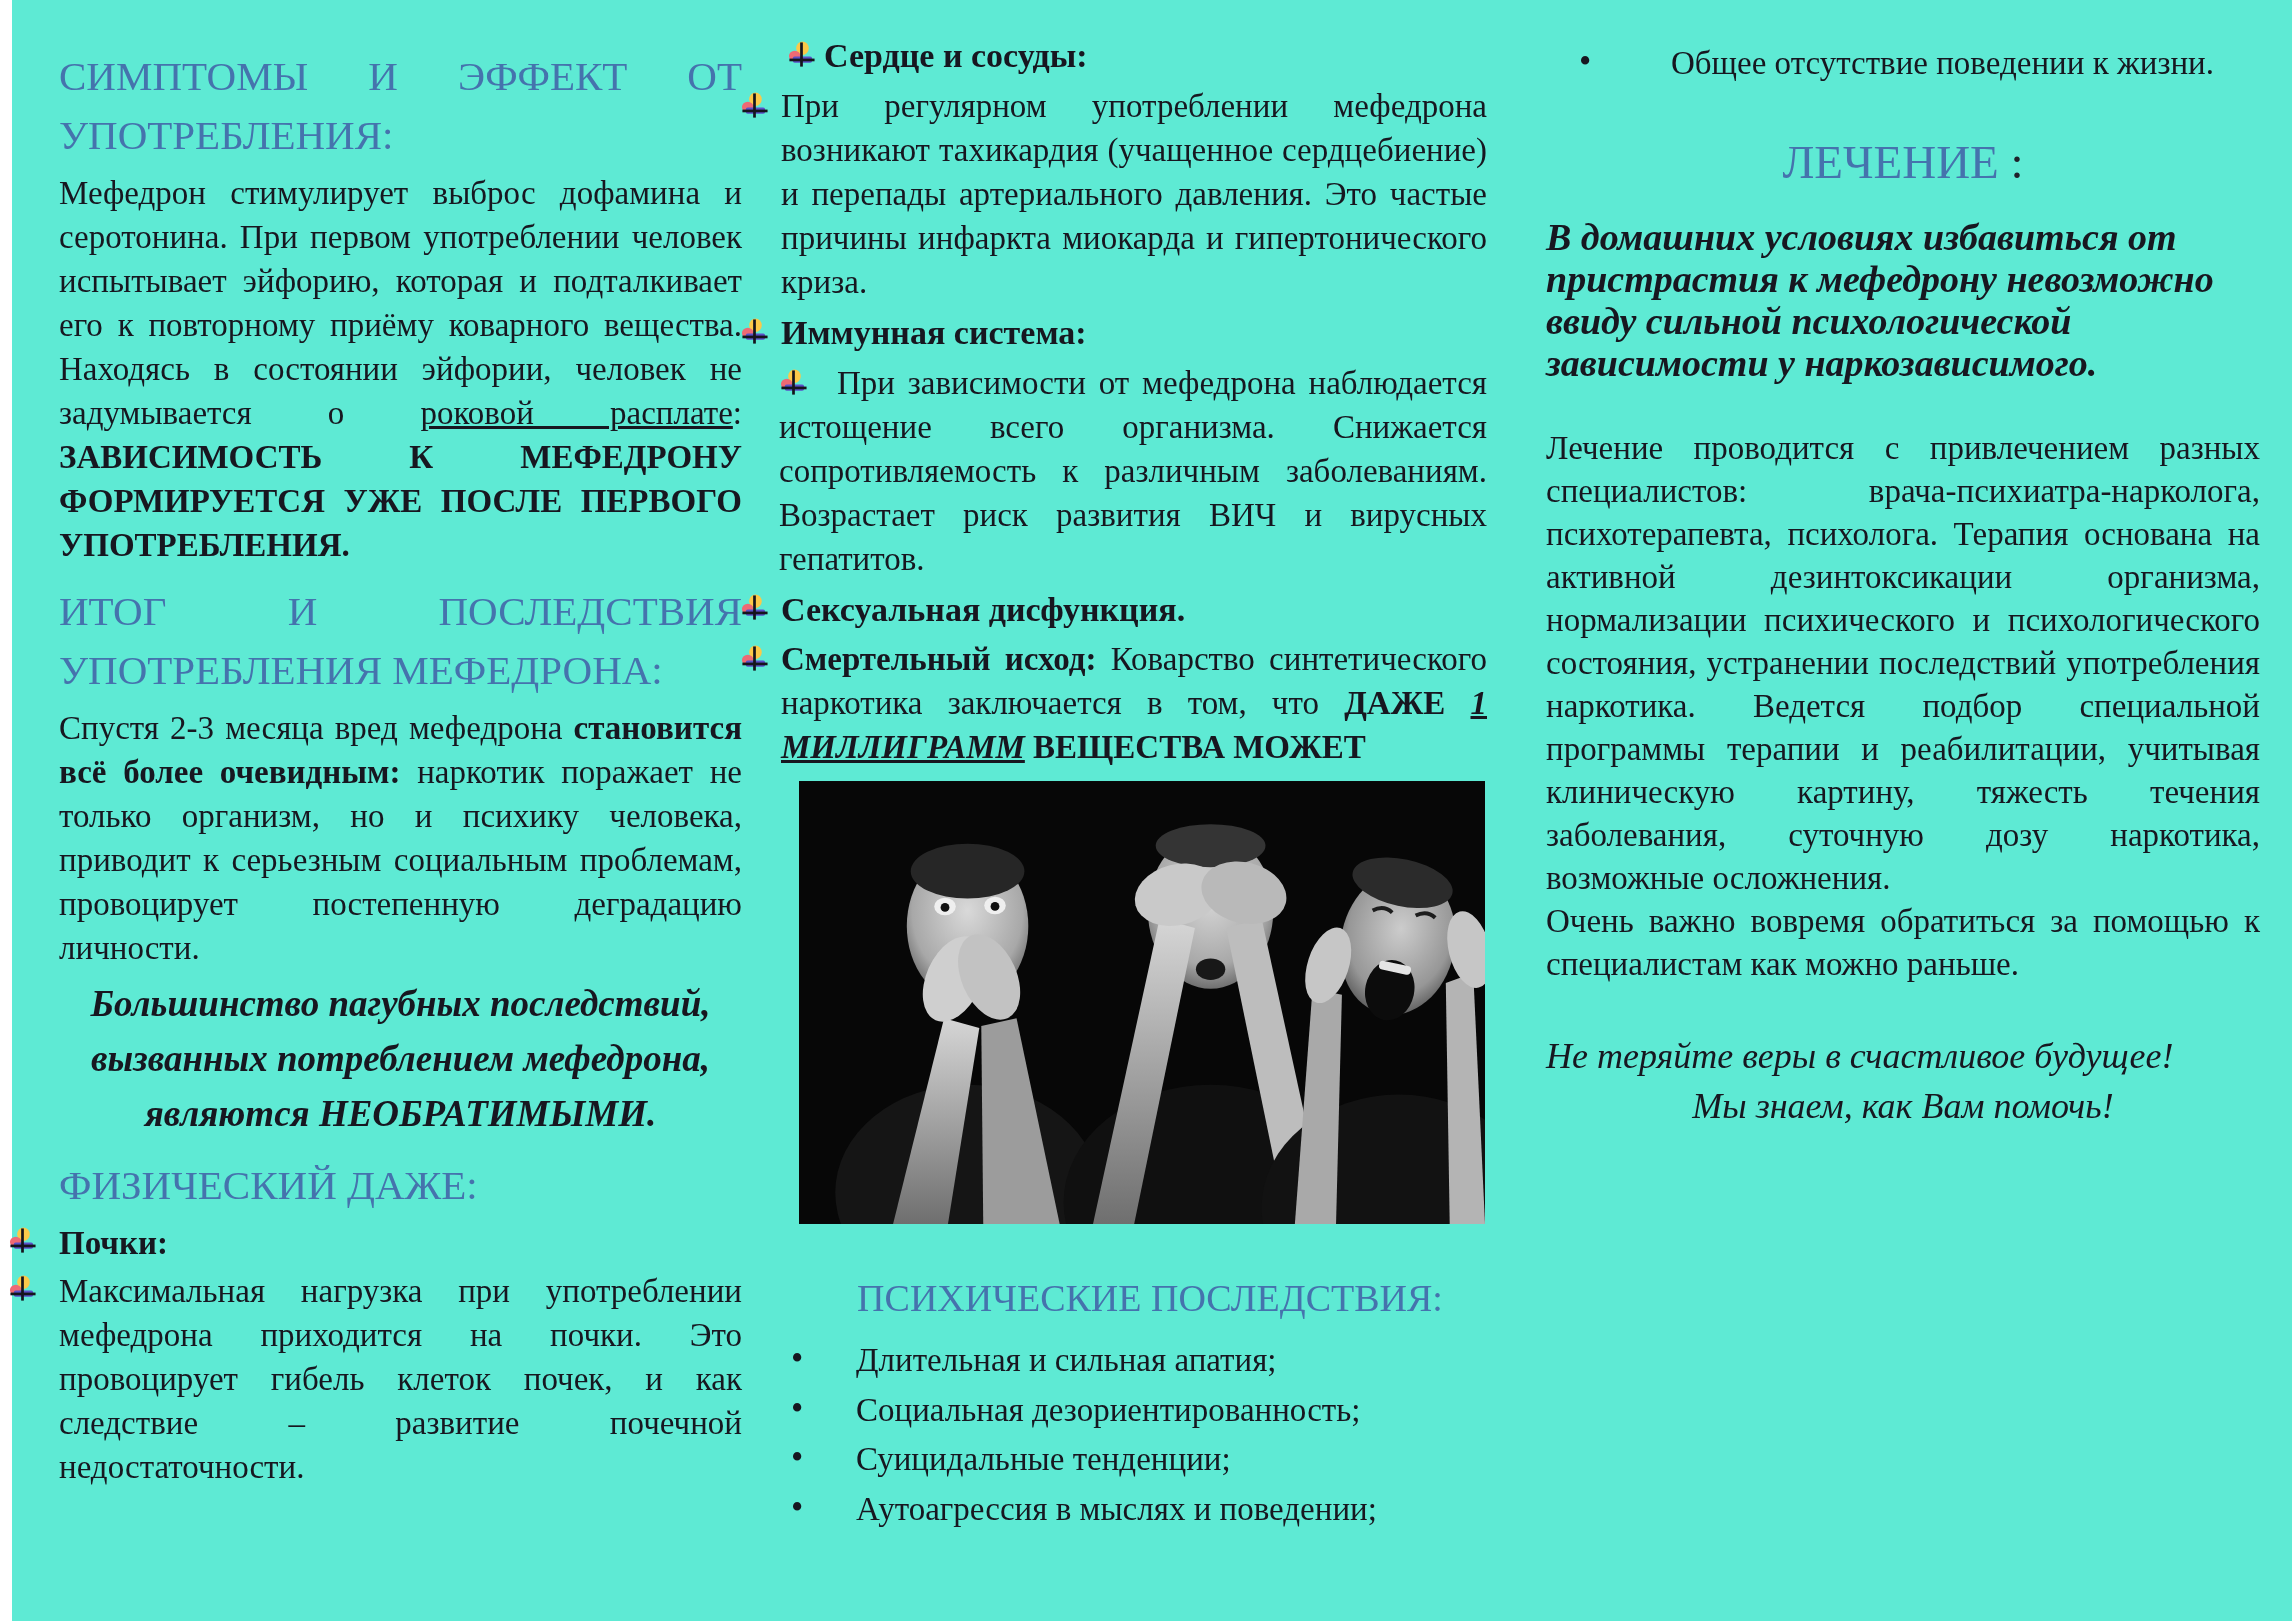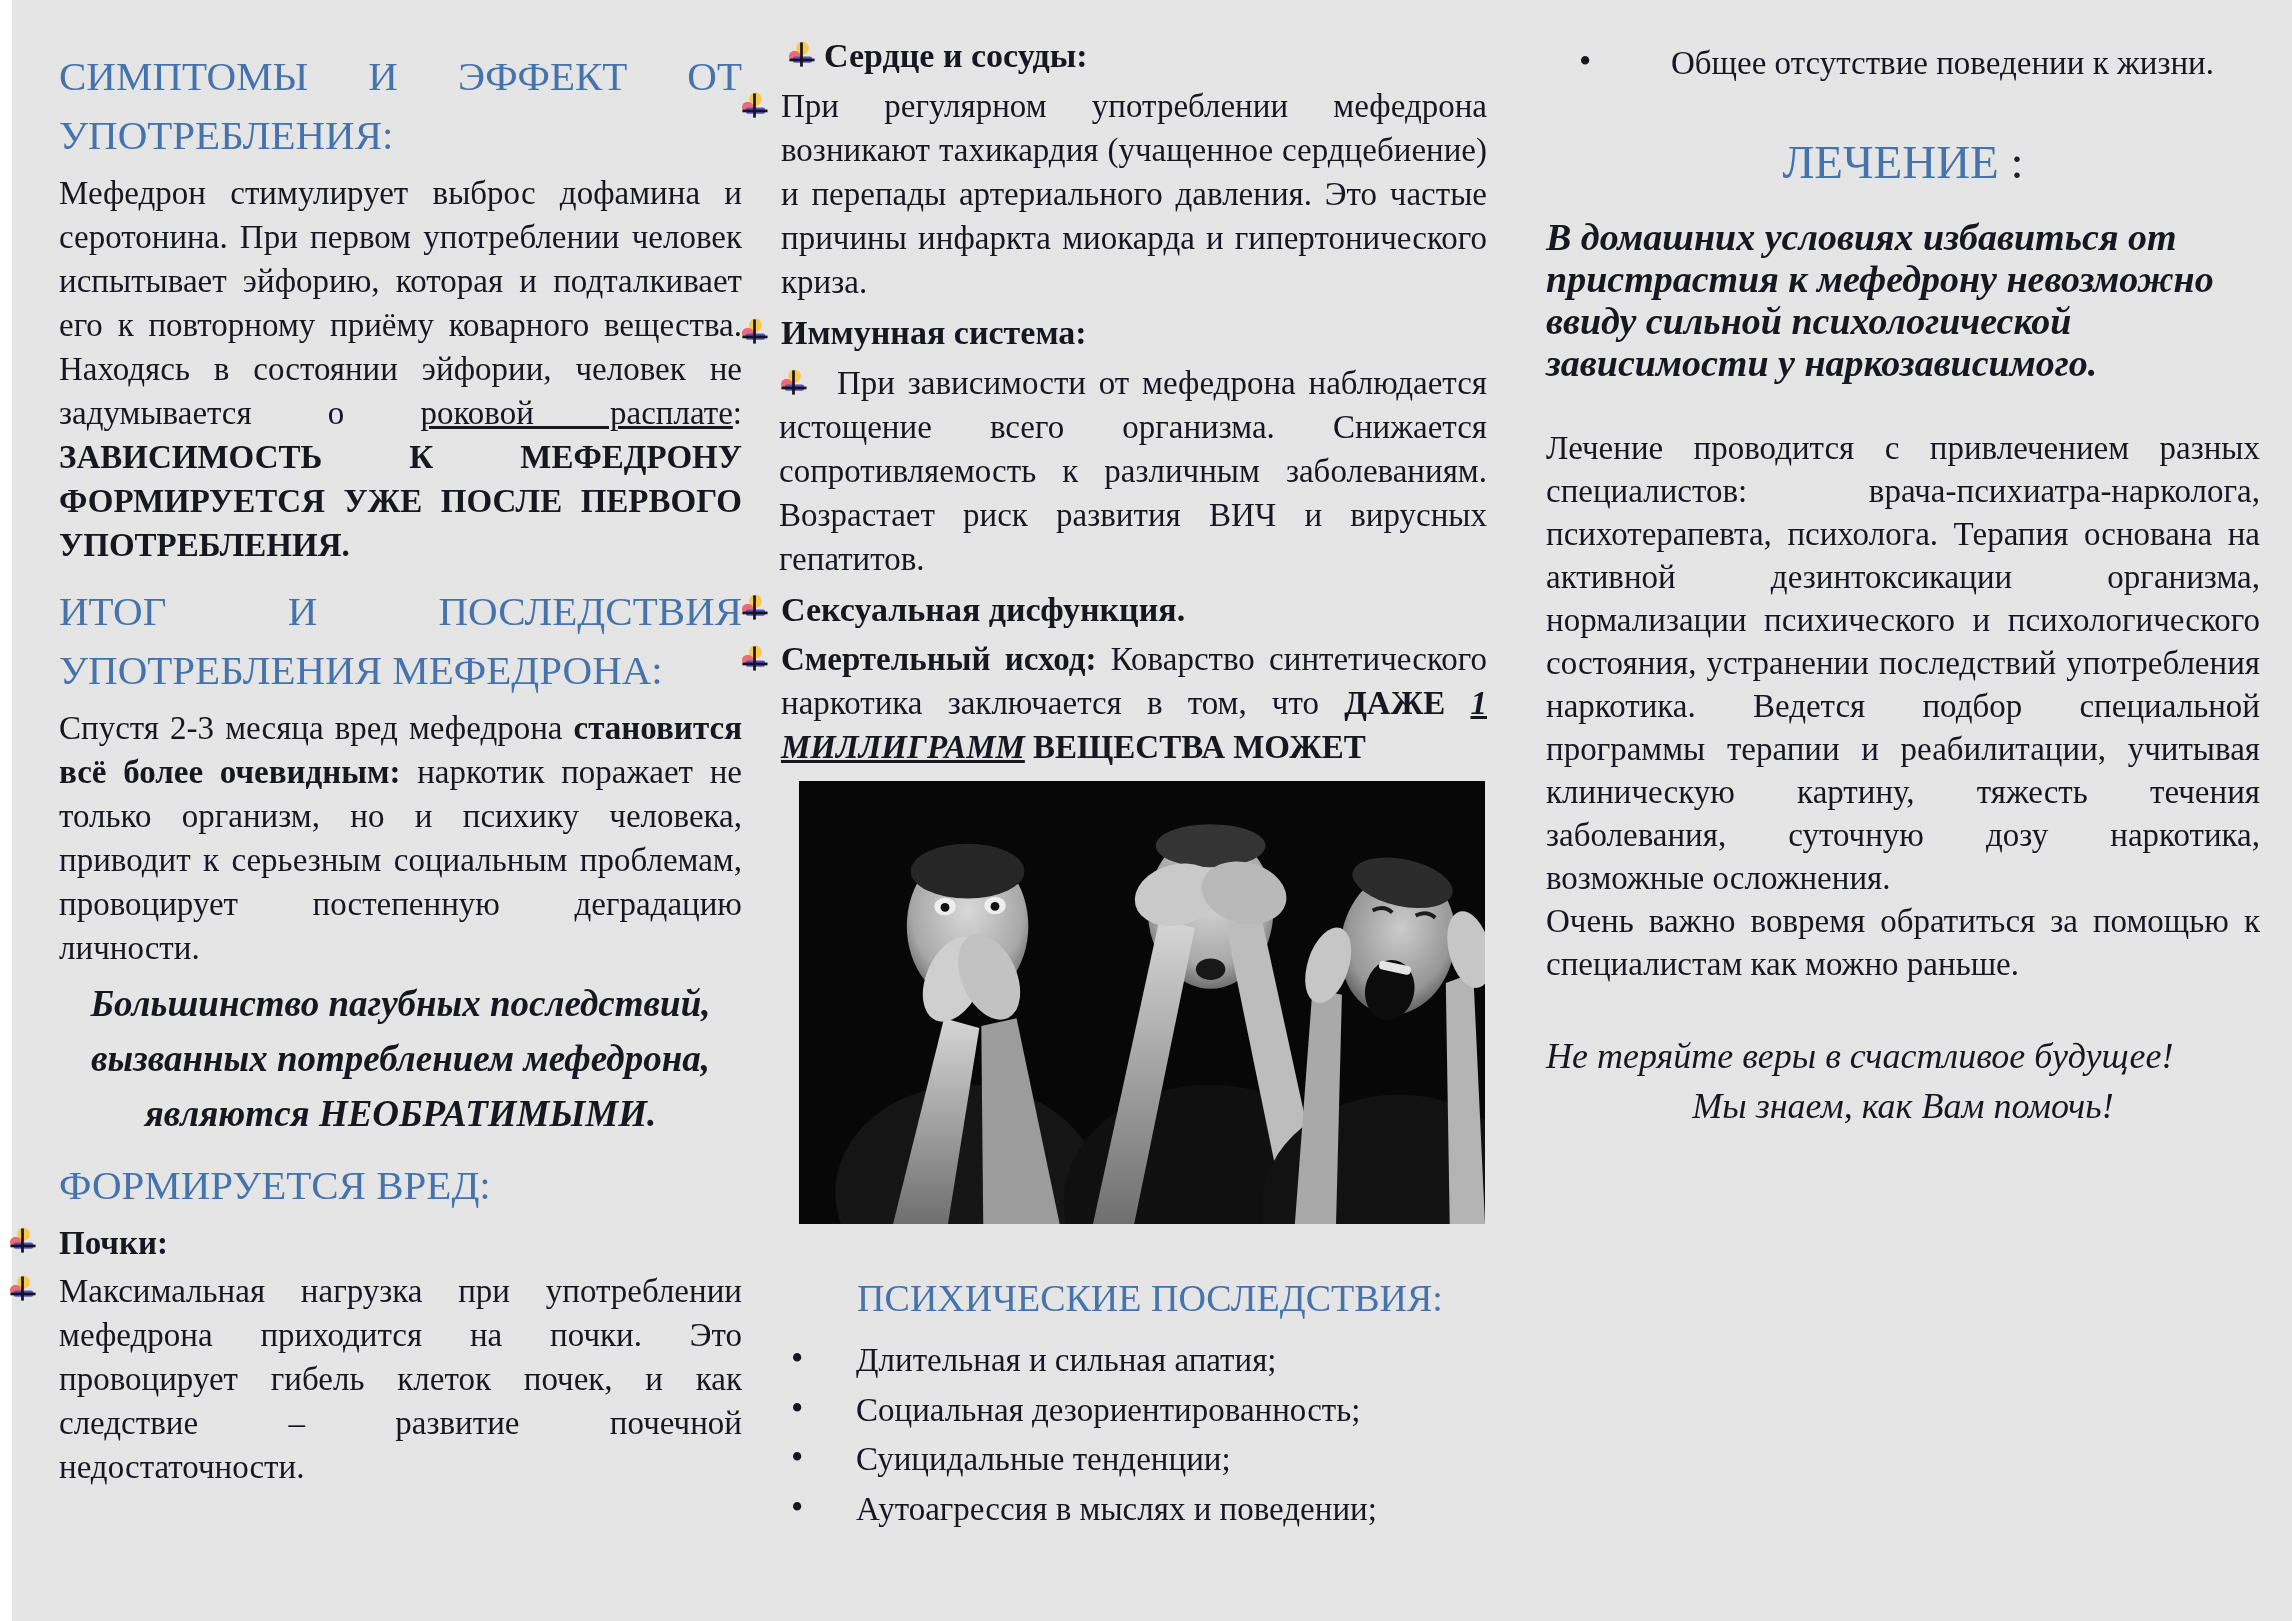--- a/index.html
+++ b/index.html
@@ -5,21 +5,21 @@
   html,body{margin:0;padding:0;}
   body{
     width:2293px;height:1621px;
     background:#ffffff;
     font-family:"Liberation Serif","DejaVu Serif",serif;
     color:#171720;
     overflow:hidden;
   }
   #page{
     position:relative;width:2293px;height:1621px;
-    background:#e5e5e5;
+    background:#5eead4;
     font-family:Liberation Serif, serif;
   }
   #edge-strip{
     position:absolute;left:0;top:0;width:11.8px;height:100%;
     background:#ffffff;
   }
   .col{position:absolute;top:0;}
   #col1{left:59px;width:683px;padding-top:47px;}
   #col2{left:740px;width:747px;padding-top:33px;}
   #col3{left:1546px;width:714px;padding-top:43px;}
@@ -108,21 +108,21 @@
 
 <div id="page">
   <div id="edge-strip"></div>
 
   <div class="col" id="col1">
     <h2 class="blue-h">СИМПТОМЫ И ЭФФЕКТ ОТ УПОТРЕБЛЕНИЯ:</h2>
     <p class="body-p" id="c1-para1"><span>Мефедрон стимулирует выброс дофамина и серотонина. При первом употреблении человек испытывает эйфорию, которая и подталкивает его к повторному приёму коварного вещества. Находясь в состоянии эйфории, человек не задумывается о </span><span class="u">роковой расплате</span><span>: </span><span class="b">ЗАВИСИМОСТЬ К МЕФЕДРОНУ ФОРМИРУЕТСЯ УЖЕ ПОСЛЕ ПЕРВОГО УПОТРЕБЛЕНИЯ.</span></p>
     <h2 class="blue-h">ИТОГ И ПОСЛЕДСТВИЯ УПОТРЕБЛЕНИЯ МЕФЕДРОНА:</h2>
     <p class="body-p" id="c1-para2"><span>Спустя 2-3 месяца вред мефедрона </span><span class="b">становится всё более очевидным:</span><span> наркотик поражает не только организм, но и психику человека, приводит к серьезным социальным проблемам, провоцирует постепенную деградацию личности.</span></p>
     <p class="big-bi">Большинство пагубных последствий, вызванных потреблением мефедрона, являются НЕОБРАТИМЫМИ.</p>
-    <h2 class="blue-h" id="c1-h3">ФОРМИРУЕТСЯ ВРЕД:</h2>
+    <h2 class="blue-h" id="c1-h3">ФИЗИЧЕСКИЙ ДАЖЕ:</h2>
     <ul class="dartlist">
       <li class="dart-li">
         <span class="dart">
           <svg viewBox="0 0 30 30" width="29" height="29">
               <ellipse cx="16" cy="7.5" rx="6.5" ry="7" fill="#fbc94a"></ellipse>
               <ellipse cx="8" cy="15.5" rx="6" ry="5.5" fill="#ee6a74"></ellipse>
               <rect x="6" y="16" width="20" height="6.5" rx="2" fill="#5a51c9"></rect>
               <rect x="13.6" y="1.5" width="2.8" height="25" fill="#15151d"></rect>
               <rect x="2.5" y="18.2" width="26" height="2.8" fill="#15151d"></rect>
             </svg>

